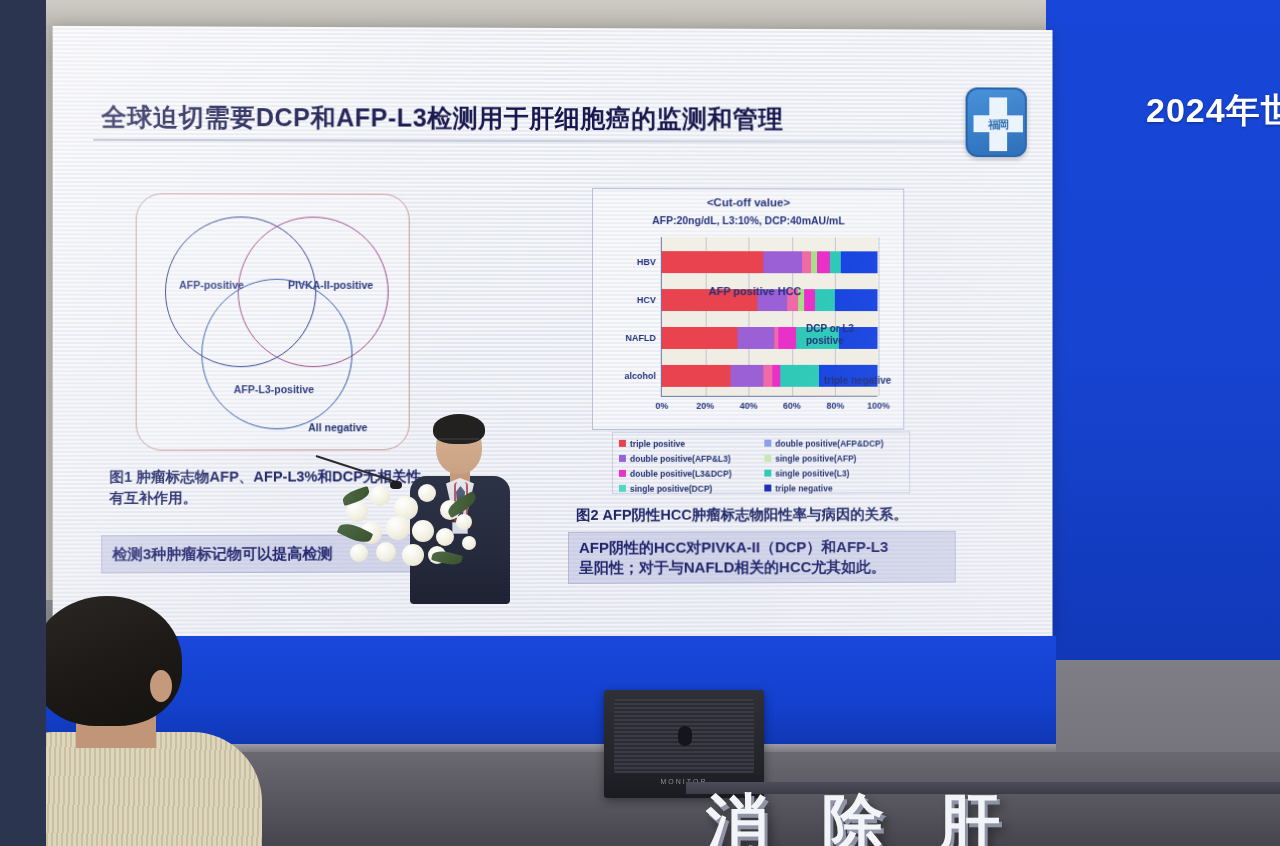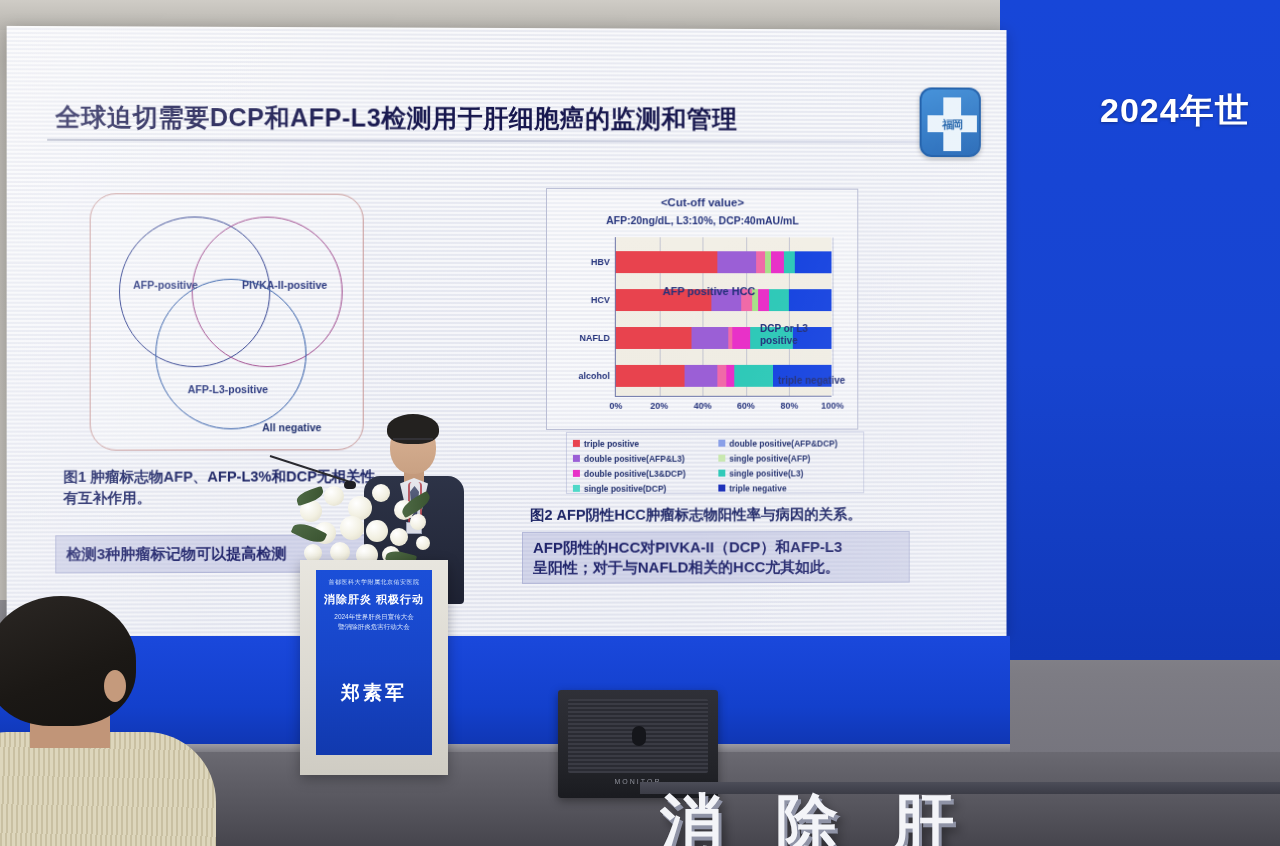--- a/index.html
+++ b/index.html
@@ -2,21 +2,21 @@
 <html><head>
 <meta charset="utf-8">
 <style>
   * { margin:0; padding:0; box-sizing:border-box; }
   html,body { width:1280px; height:846px; overflow:hidden; }
   body {
     font-family:"Liberation Sans", sans-serif;
     background:#2b3550;
     position:relative;
   }
-  #scene { position:absolute; inset:0; overflow:hidden; }
+  #scene { position:absolute; inset:0; overflow:hidden;margin-left:46px; }
 
   
   .wall {
     position:absolute; left:0; top:0; width:1280px; height:846px;
     background:
       linear-gradient(180deg,#c9c6c0 0%, #bdbab4 4%, #b6b3ad 7%, #b9b6b0 10%, #c2bfb9 100%);
   }
   .wall-top-band {
     position:absolute; left:0; top:0; width:1280px; height:30px;
     background:linear-gradient(180deg,#cfccc6,#b8b5af);
@@ -518,31 +518,20 @@
       <div class="fl" style="left: 66px; top: 74px; width: 22px; height: 22px; background: radial-gradient(circle at 35% 30%, rgb(255, 255, 255) 0%, rgb(242, 240, 226) 55%, rgb(221, 217, 196) 100%);"></div>
       <div class="fl" style="left: 92px; top: 76px; width: 18px; height: 18px; background: radial-gradient(circle at 35% 30%, rgb(255, 255, 255) 0%, rgb(242, 240, 226) 55%, rgb(221, 217, 196) 100%);"></div>
       <div class="fl" style="left: 120px; top: 44px; width: 16px; height: 16px; background: radial-gradient(circle at 35% 30%, rgb(255, 255, 255) 0%, rgb(242, 240, 226) 55%, rgb(221, 217, 196) 100%);"></div>
       <div class="fl" style="left: 126px; top: 66px; width: 14px; height: 14px; background: radial-gradient(circle at 35% 30%, rgb(255, 255, 255) 0%, rgb(242, 240, 226) 55%, rgb(221, 217, 196) 100%);"></div>
       <div class="leaf" style="left: 2px; top: 56px; width: 34px; height: 14px; transform: rotate(25deg);"></div>
       <div class="leaf" style="left: 110px; top: 28px; width: 32px; height: 13px; transform: rotate(-30deg);"></div>
       <div class="leaf" style="left: 96px; top: 82px; width: 30px; height: 12px; transform: rotate(15deg);"></div>
       <div class="leaf" style="left: 6px; top: 20px; width: 28px; height: 12px; transform: rotate(-18deg);"></div>
     </div>
 
-  <div class="podium">
-    <div class="podium-face">
-      <div class="pod-logo">首都医科大学附属北京佑安医院</div>
-      <div class="pod-slogan">消除肝炎 积极行动</div>
-      <div class="pod-sub">
-        <div>2024年世界肝炎日宣传大会</div>
-        <div>暨消除肝炎危害行动大会</div>
-      </div>
-      <div class="pod-name">郑素军</div>
-    </div>
-  </div>
 
   <div class="monitor">
     <div class="monitor-grill"></div>
     <div class="monitor-knob"></div>
     <div class="monitor-badge">MONITOR</div>
   </div>
 
   <div class="audience">
     <div class="aud-shirt"></div>
     <div class="aud-neck"></div>

